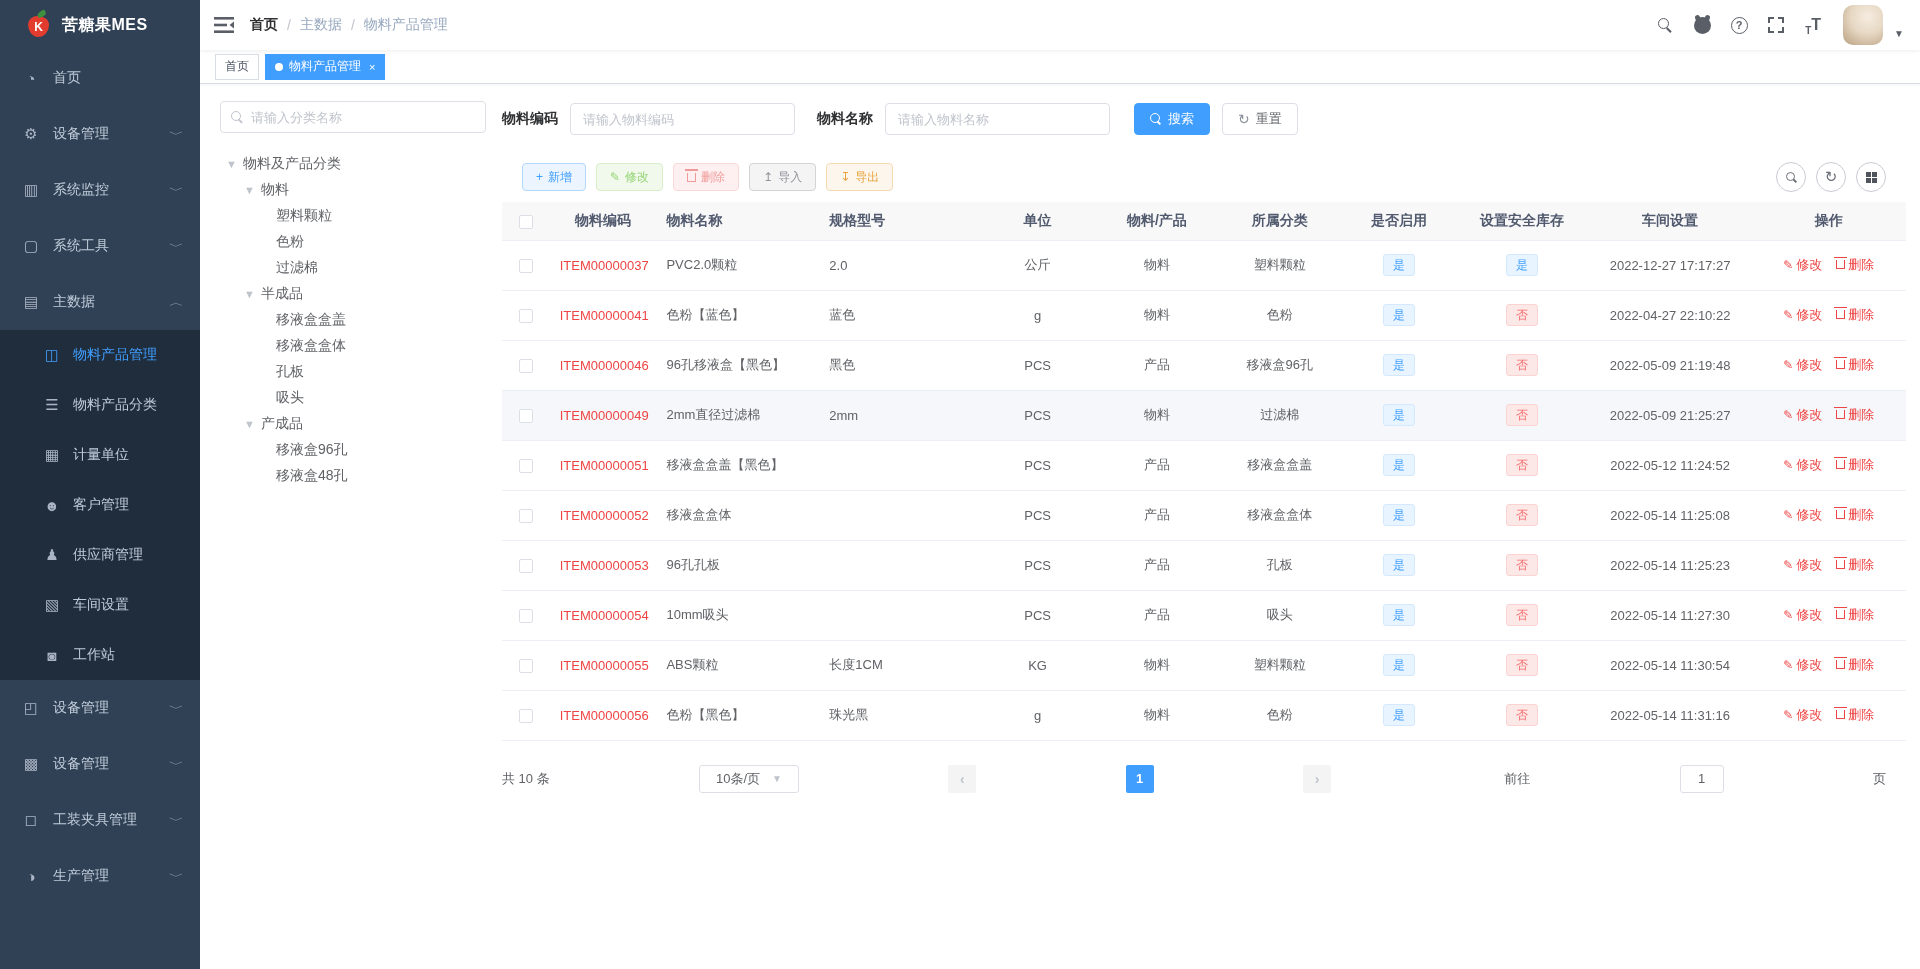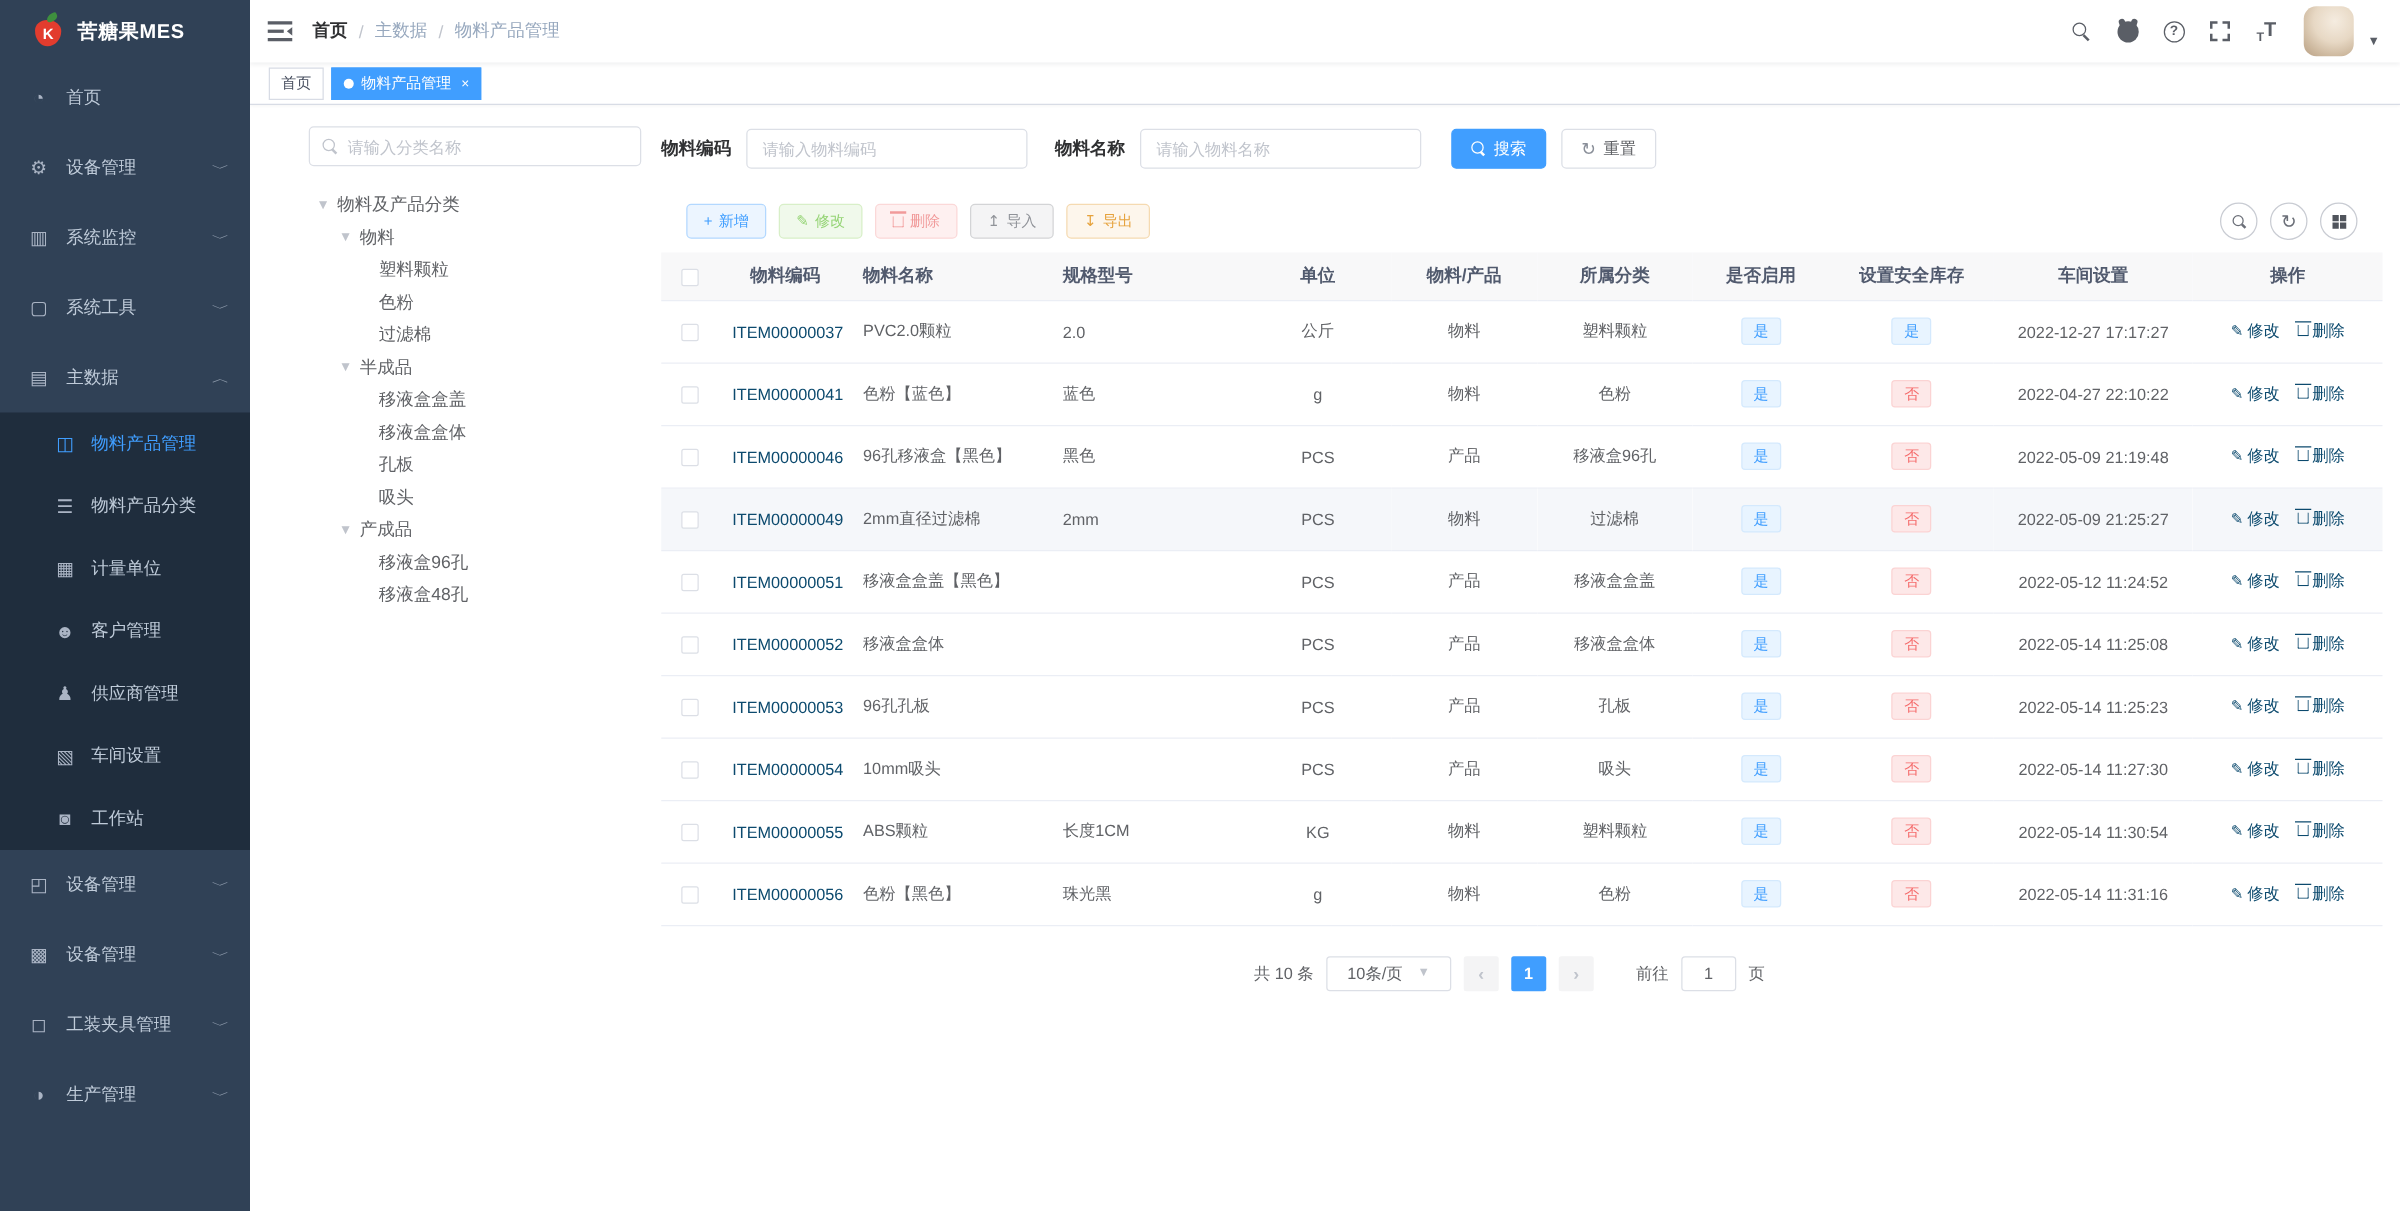--- a/index.html
+++ b/index.html
@@ -53,21 +53,21 @@
   .tabsbar { position:absolute; left:200px; top:50px; right:0; height:34px; background:#fff;
     border-bottom:1px solid #d8dce5; box-shadow:0 1px 3px rgba(0,0,0,.05); display:flex; align-items:center;
     padding-left:15px; gap:6px; z-index:3; }
   .tab { height:26px; display:flex; align-items:center; gap:6px; border:1px solid #d8dce5; background:#fff;
     color:#495060; font-size:12px; padding:0 9px; cursor:pointer; }
   .tab.active { background:#409eff; border-color:#409eff; color:#fff; }
   .tab .dot { width:8px; height:8px; border-radius:50%; background:#fff; }
   .tab .x { font-size:11px; margin-left:2px; }
   
   .main { position:absolute; left:200px; top:85px; right:0; bottom:0; background:#fff; padding:16px 14px 0 20px; display:flex; gap:16px; }
-  .tree-col { width:266px; flex-shrink:0;margin-left:27px; }
+  .tree-col { width:266px; flex-shrink:0; }
   .tree-search { height:32px; border:1px solid #dcdfe6; border-radius:4px; display:flex; align-items:center; padding:0 10px; gap:8px; color:#c0c4cc; }
   .tree-search .mag { width:12px; height:12px; }
   .tree-search .mag::before { width:8px; height:8px; }
   .tree-search .mag::after { left:7px; top:9px; width:4.5px; }
   .tree-search input { border:none; outline:none; flex:1; font-size:13px; font-family:inherit; color:#606266; }
   .tree-search input::placeholder { color:#c0c4cc; }
   .tree { margin-top:18px; }
   .tree-node { height:26px; display:flex; align-items:center; font-size:14px; color:#606266; cursor:pointer; }
   .tree-node .caret { color:#c0c4cc; font-size:11px; margin-right:6px; }
   .tree-node.l0 { padding-left:6px; } .tree-node.l1 { padding-left:24px; } .tree-node.l2 { padding-left:56px; }
@@ -100,28 +100,28 @@
   .trash::before { content:""; position:absolute; top:-3.4px; left:-3px; right:-3px; height:1.4px; background:currentColor; }
   
   .tbl-wrap { margin-top:10px; }
   table { width:100%; border-collapse:collapse; table-layout:fixed; }
   th { background:#f8f8f9; color:#515a6e; font-size:14px; font-weight:bold; height:38px; padding:0 10px; border-bottom:1px solid #ebeef5; }
   td { height:50px; padding:0 10px; font-size:13px; color:#606266; border-bottom:1px solid #ebeef5; overflow:hidden; white-space:nowrap; }
   th,td { text-align:center; }
   th.al,td.al { text-align:left; }
   tr.hl td { background:#f5f7fa; }
   .cbx { width:14px; height:14px; border:1px solid #dcdfe6; border-radius:2px; background:#fff; display:inline-block; vertical-align:middle; cursor:pointer; }
-  a.lnk { color:#0c4a6e; text-decoration:none; cursor:pointer; }
+  a.lnk { color:#ef4444; text-decoration:none; cursor:pointer; }
   .badge { display:inline-block; min-width:20px; padding:4px 9px; border-radius:3px; font-size:12px; line-height:1; }
   .badge-blue { background:#e8f4ff; border:1px solid #d4e9fd; color:#409eff; }
   .badge-red  { background:#fde8e8; border:1px solid #fbd3d3; color:#f56c6c; }
   .ops a { margin:0 7px; font-size:13px; display:inline-flex; align-items:center; gap:3px; }
   .ops .pencil { font-size:12px; }
   
-  .pager { display:flex; align-items:center; justify-content:center; gap:10px; margin:24px 20px 0 0; font-size:13px; color:#606266; }
+  .pager { display:flex; align-items:center; justify-content:space-between; gap:10px; margin:24px 20px 0 0; font-size:13px; color:#606266; }
   .psize { width:100px; height:28px; border:1px solid #dcdfe6; border-radius:3px; display:flex; align-items:center; justify-content:center; gap:12px; color:#606266; cursor:pointer; }
   .psize .car { color:#c0c4cc; font-size:10px; }
   .pbtn { width:28px; height:28px; border-radius:2px; background:#f4f4f5; color:#c0c4cc; display:flex; align-items:center; justify-content:center; font-size:14px; font-weight:bold; cursor:pointer; }
   .pbtn.cur { background:#409eff; color:#fff; font-size:13px; }
   .goto-in { width:44px; height:28px; border:1px solid #dcdfe6; border-radius:3px; text-align:center; font-size:13px; font-family:inherit; color:#606266; outline:none; }
 </style>
 </head>
 <body>
 
 <div class="sidebar">

